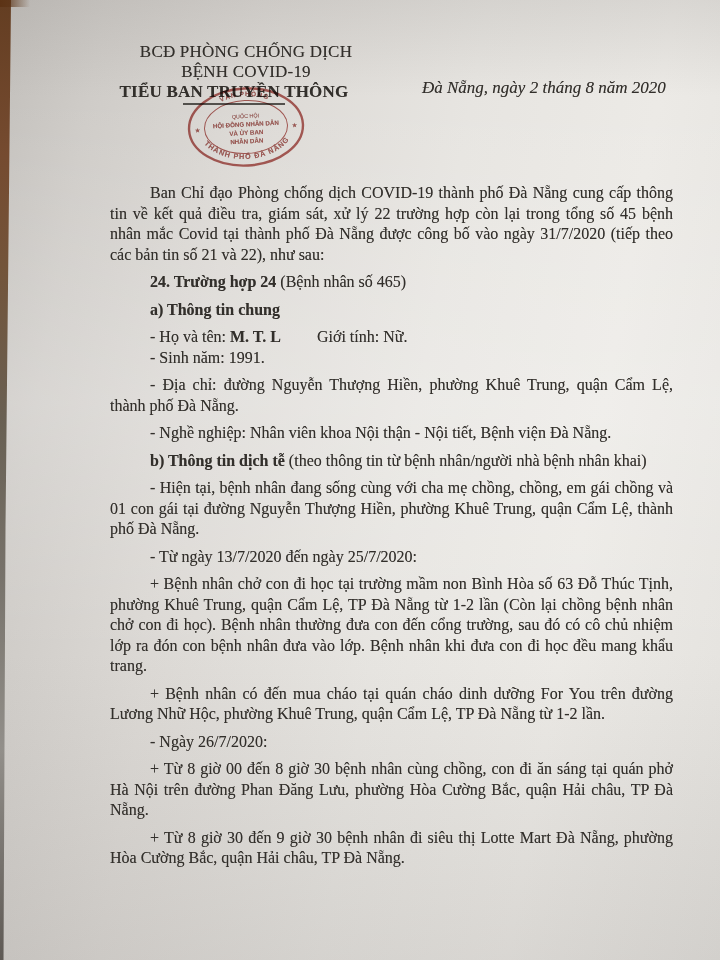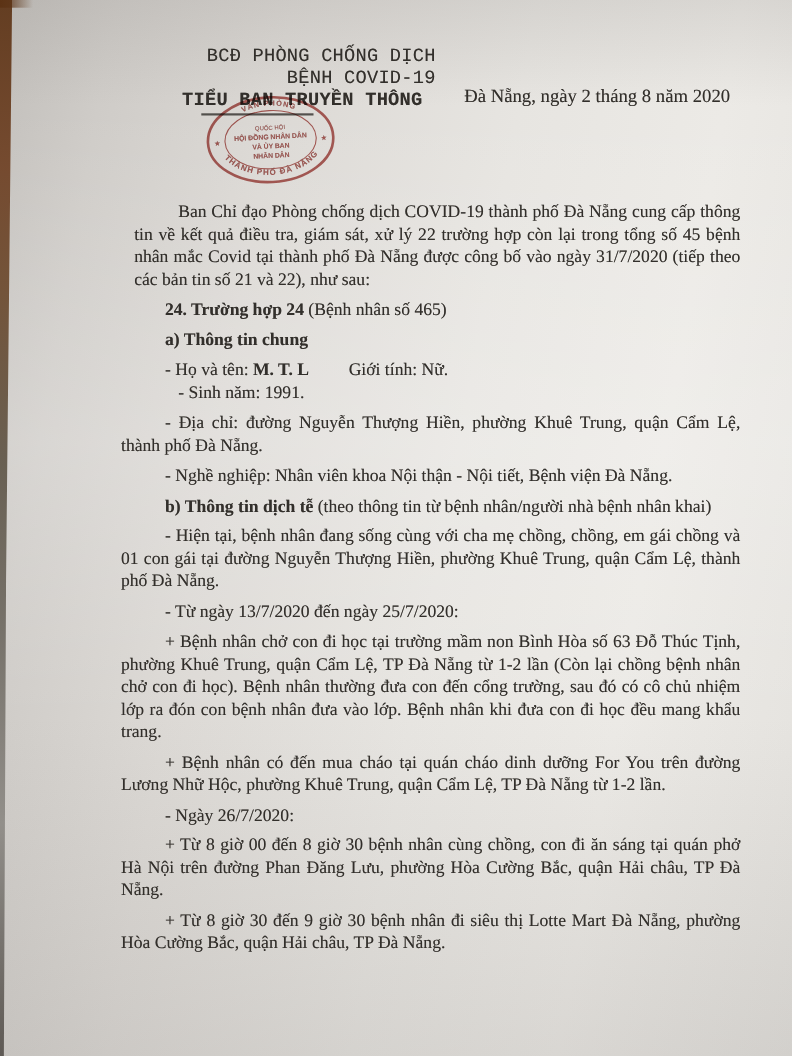--- a/index.html
+++ b/index.html
@@ -24,49 +24,49 @@
     position:absolute;left:0;top:0;width:30px;height:7px;z-index:5;
     background:linear-gradient(to right,#5c3315,rgba(92,51,21,0));
   }
   .doc{
     position:absolute;inset:0;
     color:#322f2b;
     text-shadow:0 0 .6px rgba(50,47,43,.45);
   }
   .org{
     position:absolute;left:96px;top:42px;width:300px;
-    text-align:right;font-size:17px;line-height:20px;letter-spacing:.2px;font-family:Liberation Mono, monospace;
+    text-align:center;font-size:17px;line-height:20px;letter-spacing:.2px;
   }
   .org .l3{font-weight:bold;position:relative;left:-12px;}
   .org-rule{
     position:relative;left:-12px;width:102px;height:2px;margin:1px auto 0;
     background:#3b3835;opacity:.85;
   }
   .date{
     position:absolute;left:422px;top:78px;width:252px;
-    font-size:17px;white-space:nowrap;
+    font-style:italic;font-size:17px;white-space:nowrap;
   }
   .stamp{
     position:absolute;left:185px;top:85px;width:122px;height:84px;
     mix-blend-mode:multiply;opacity:.82;
     transform:rotate(-3deg);
     font-family:"Liberation Sans", sans-serif;
   }
   .title-wrap{position:absolute;left:296px;top:146px;width:200px;text-align:center;}
   .title{font-weight:bold;font-size:18px;letter-spacing:.3px;}
   .title-rule{
     position:relative;left:-13px;width:74px;height:2px;margin:3px auto 0;
     background:#3b3835;opacity:.9;
   }
   .body{
     position:absolute;left:110px;top:183px;width:563px;
     font-size:16px;line-height:20.5px;text-align:justify;
   }
   .body p{margin:7px 0 0;text-indent:40px;}
-  .body p:first-child,.body p.tight{margin-top:0;margin-left:12px;}
+  .body p:first-child,.body p.tight{margin-top:0;}
   .tab{display:inline-block;width:36px;}
   b{font-weight:bold;}
 </style>
 </head>
 <body>
 
 <div class="photo">
   <div class="doc">
 
     <div class="org">

